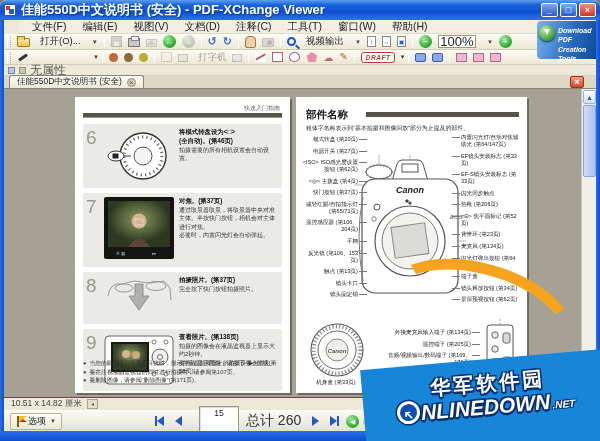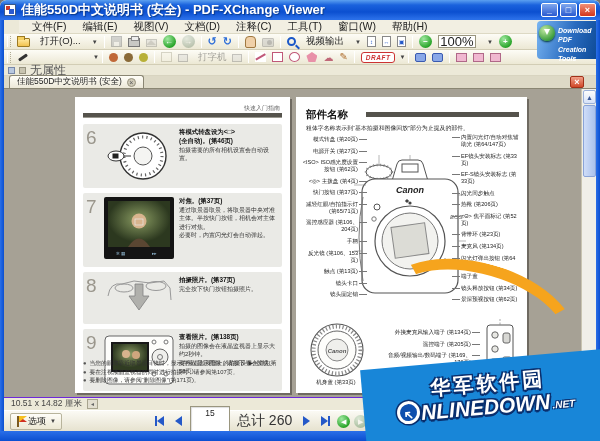--- a/index.html
+++ b/index.html
@@ -162,21 +162,21 @@
     border-top:3px solid #f6c020;border-bottom:3px solid #d03020;border-right:4px solid transparent;
     border-left:4px solid #f6c020;}
   .optlabel{font-size:9px;color:#222;}
   .navgroup{display:flex;align-items:center;gap:4px;margin-left:90px;}
   .navbtn{display:flex;align-items:center;justify-content:center;width:15px;height:15px;}
   .tri{width:0;height:0;border-style:solid;}
   .tri.l{border-width:5px 7px 5px 0;border-color:transparent #2458c8 transparent transparent;}
   .tri.r{border-width:5px 0 5px 7px;border-color:transparent transparent transparent #2458c8;}
   .bar{width:2px;height:10px;background:#2458c8;}
   .pagebox{width:40px;height:30px;background:#fff;border:1px solid #9a967f;box-shadow:inset 1px 1px 1px #ddd;
-    font-size:8.5px;text-align:center;line-height:13px;color:#222;}
+    font-size:8.5px;text-align:center;line-height:13px;color:#222;margin-left:9px;}
   .totallabel{font-size:14px;color:#333;margin:0 3px;}
   .histbtn{width:13px;height:13px;border-radius:50%;color:#fff;font-size:7px;line-height:13px;text-align:center;font-weight:bold;
     background:radial-gradient(circle at 35% 30%,#9fe89f,#22a022 75%);}
   .histbtn.fwd{opacity:.45;filter:grayscale(.6);}
   
   .watermark{position:absolute;right:-16px;bottom:-18px;width:252px;height:100px;background:#1886d8;
     transform:rotate(-5deg);z-index:60;text-align:center;padding-top:14px;}
   .wm-arc{position:absolute;right:20px;bottom:58px;width:205px;height:120px;border-radius:50%;
     border:11px solid transparent;border-top-color:#f6a41d;transform:rotate(16deg);z-index:59;}
   .wm-site{font-size:20px;font-weight:bold;color:#fff;letter-spacing:3px;line-height:1.05;

